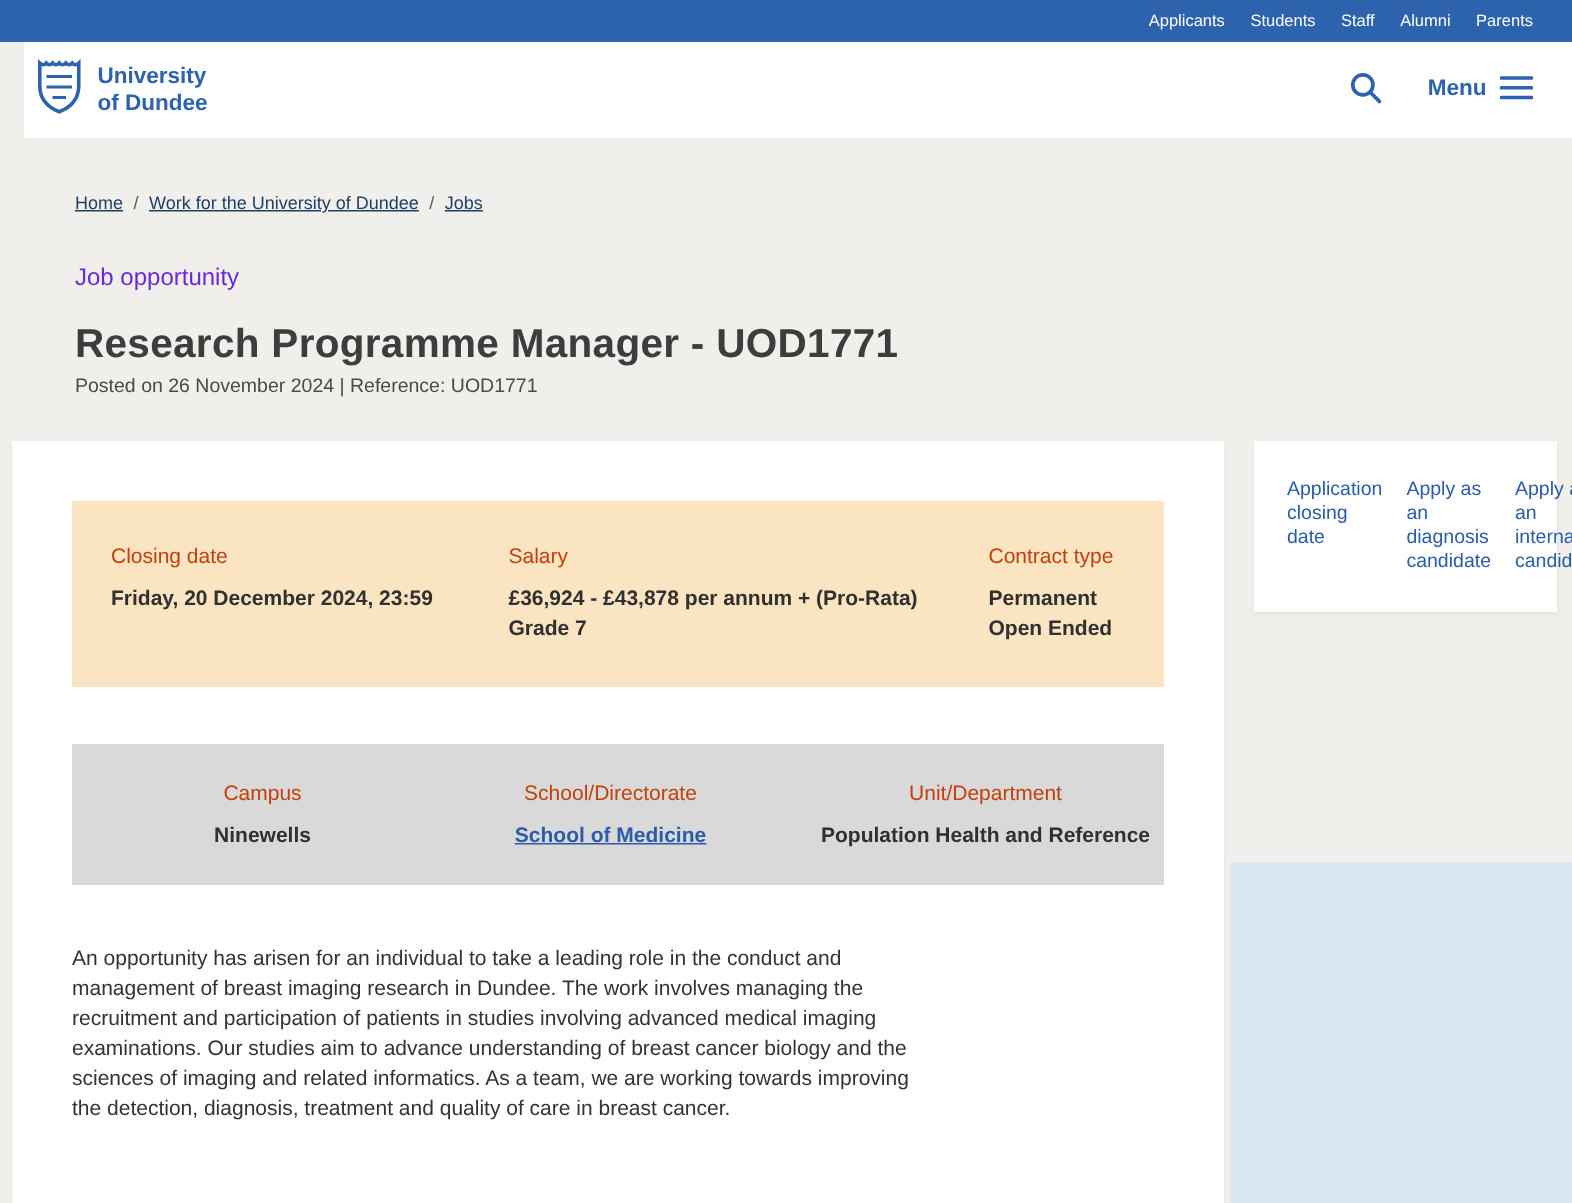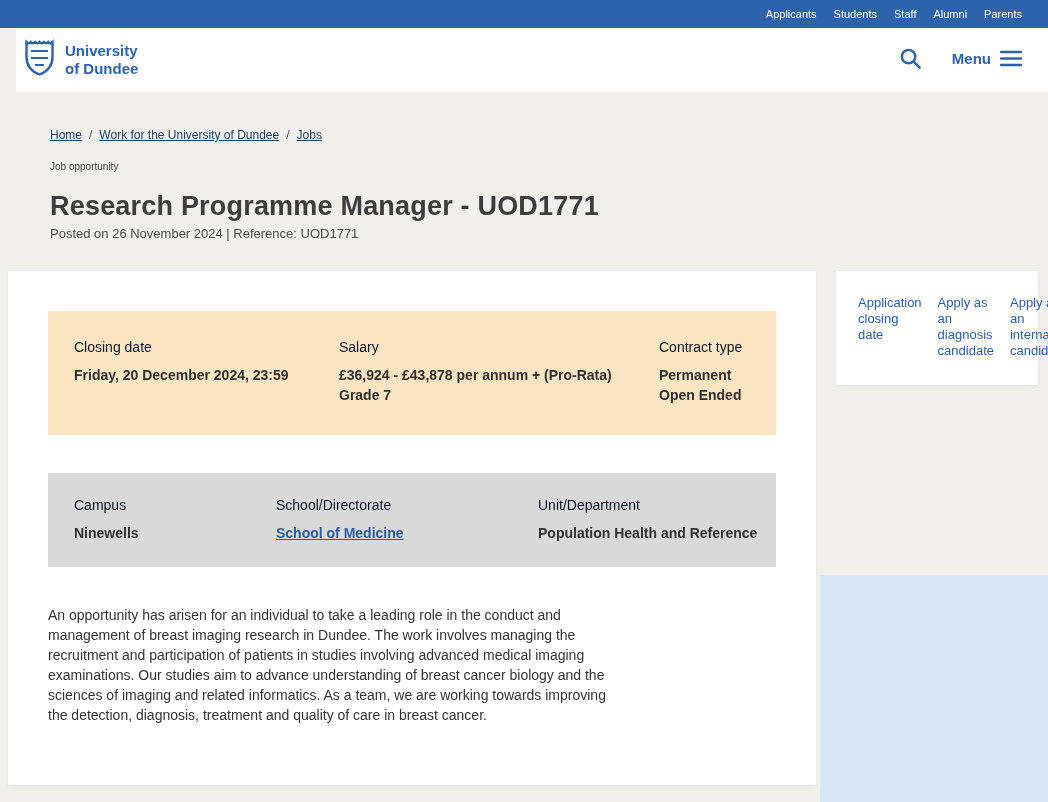--- a/index.html
+++ b/index.html
@@ -41,21 +41,21 @@
     display:flex; align-items:flex-start; gap:9px;
     color:#2d62ad; font-size:15px; font-weight:700;
     font-family:inherit;
   }
 
   
   .page-intro { padding-left:50px; }
   .breadcrumb { margin-top:36px; font-size:12px; display:flex; align-items:center; }
   .breadcrumb a { color:#1f4066; text-decoration:underline; cursor:pointer; }
   .breadcrumb .sep { color:#5a5a5a; margin:0 7px; }
-  .eyebrow { margin-top:19px; font-size:10px; color:#404040; }
+  .eyebrow { margin-top:35px; font-size:16px; color:#6d28d9; }
   .page-title {
     margin-top:14px; font-size:27px; line-height:40px;
     font-weight:700; color:#3d3d3d; max-width:580px; letter-spacing:.2px;
   }
   .page-meta { font-size:13px; color:#4a4a4a; }
 
   
   .content-row {
     position:relative; z-index:1;
     display:flex; align-items:flex-start;
@@ -71,29 +71,30 @@
   .summary-box {
     background:#fbe4c1;
     display:flex;
     padding:28px 0 30px 26px;
     margin-bottom:38px;
     width:728px;
   }
   .summary-col1 { width:265px; }
   .summary-col2 { width:320px; }
   .summary-col3 { flex:1; }
-  .field-label { font-size:14px; color:#0f172a; }
+  .field-label { font-size:14px; color:#c2410c; }
   .field-value { font-size:14px; font-weight:700; color:#303030; margin-top:10px; line-height:20px; }
 
   .location-box {
     background:#d9d9d9;
     display:flex;
     padding:24px 0 24px 26px;
     margin-bottom:38px;
     width:728px;
+    text-align:center;
   }
   .loc-col1 { width:202px; }
   .loc-col2 { width:262px; }
   .loc-col3 { flex:1; }
   .loc-col3 .field-value { white-space:nowrap; }
   .school-link { color:#2a5ca8; text-decoration:underline; cursor:pointer; }
 
   .description {
     font-size:14px; line-height:20px; color:#333333;
     max-width:560px;

